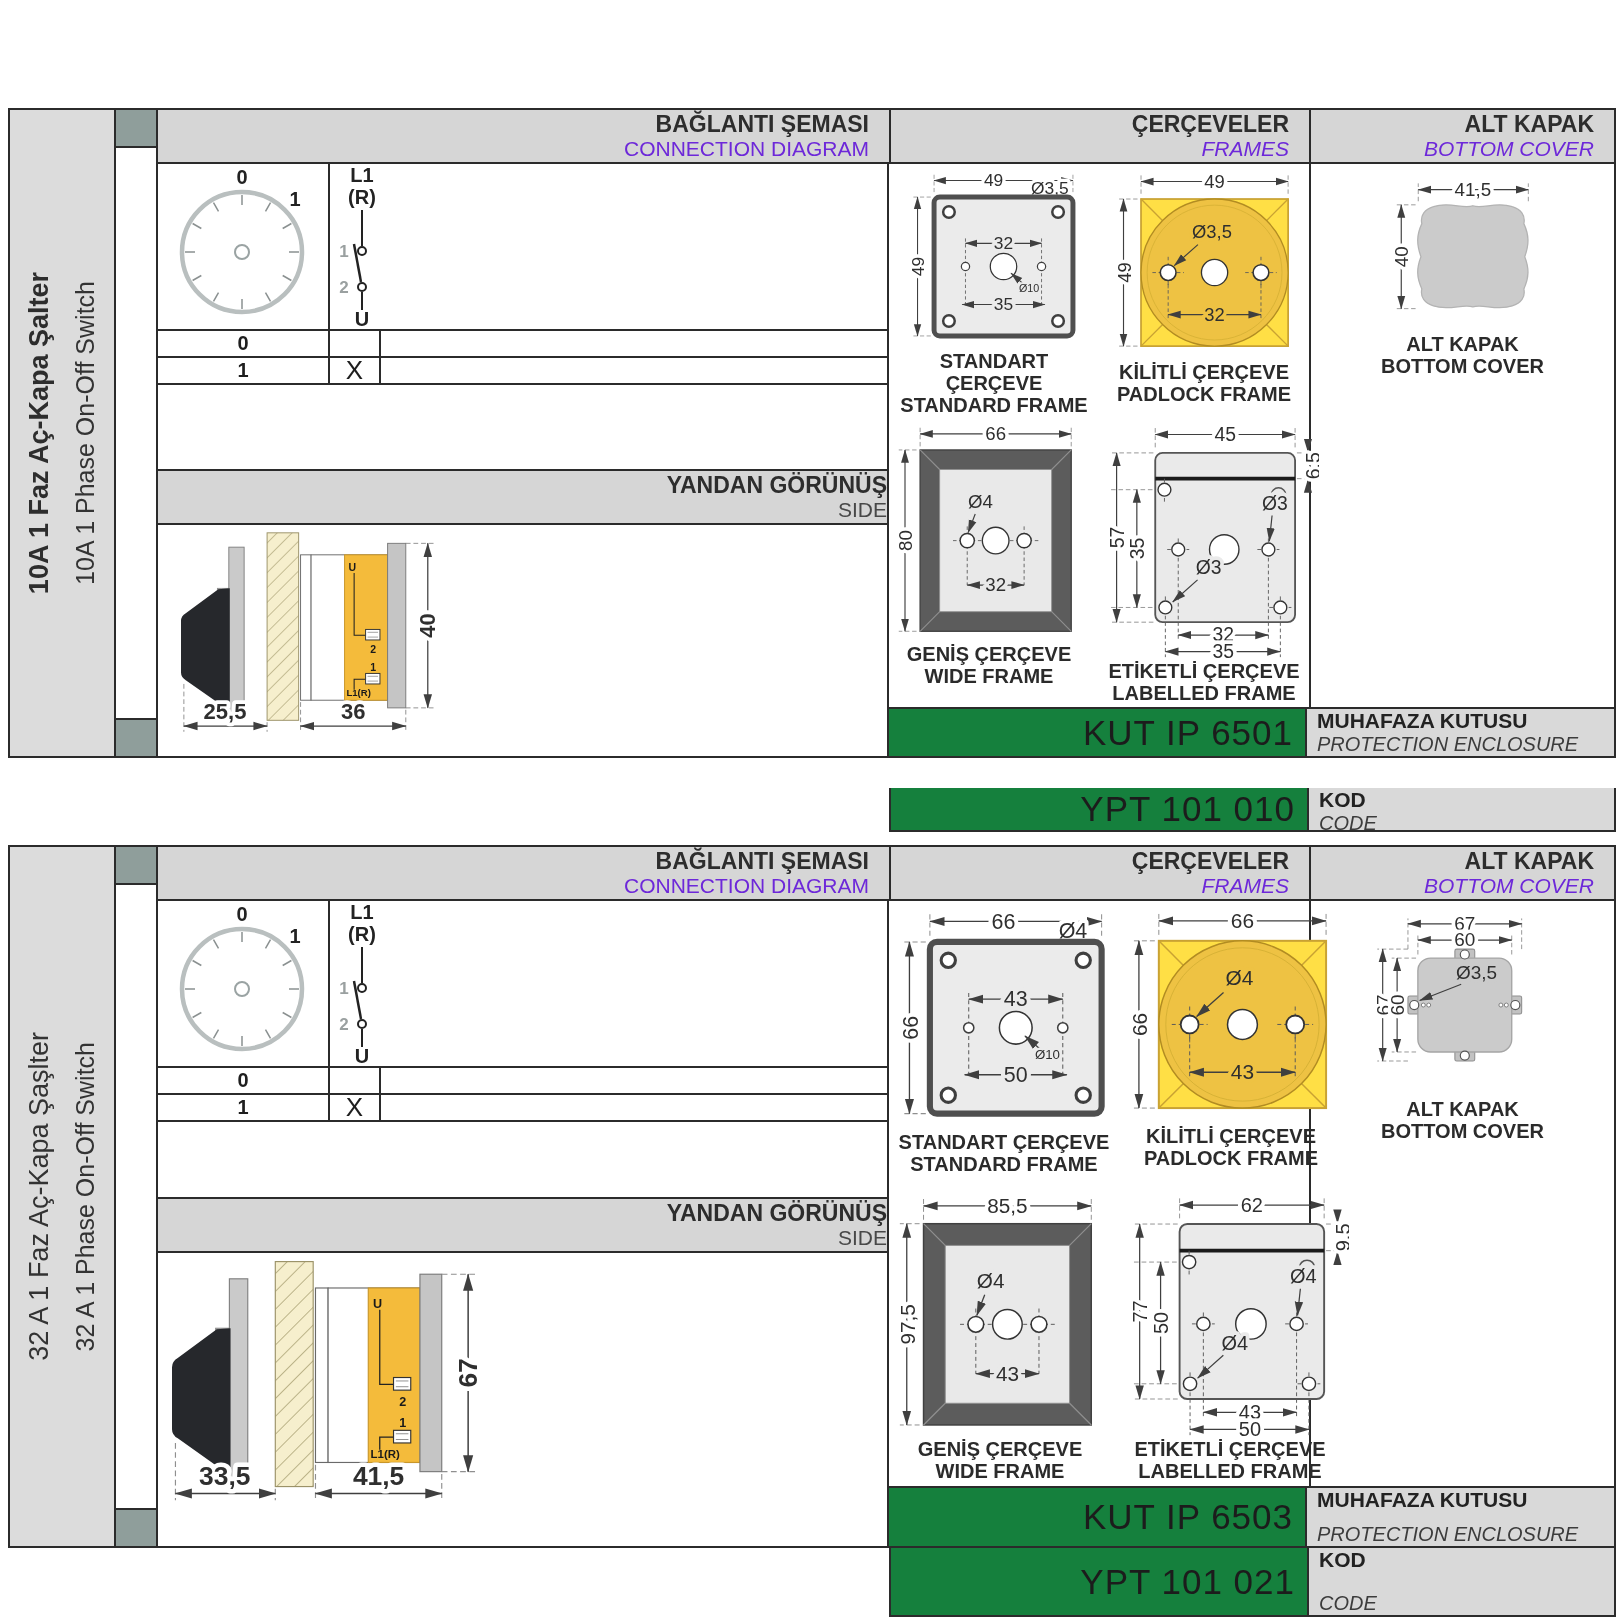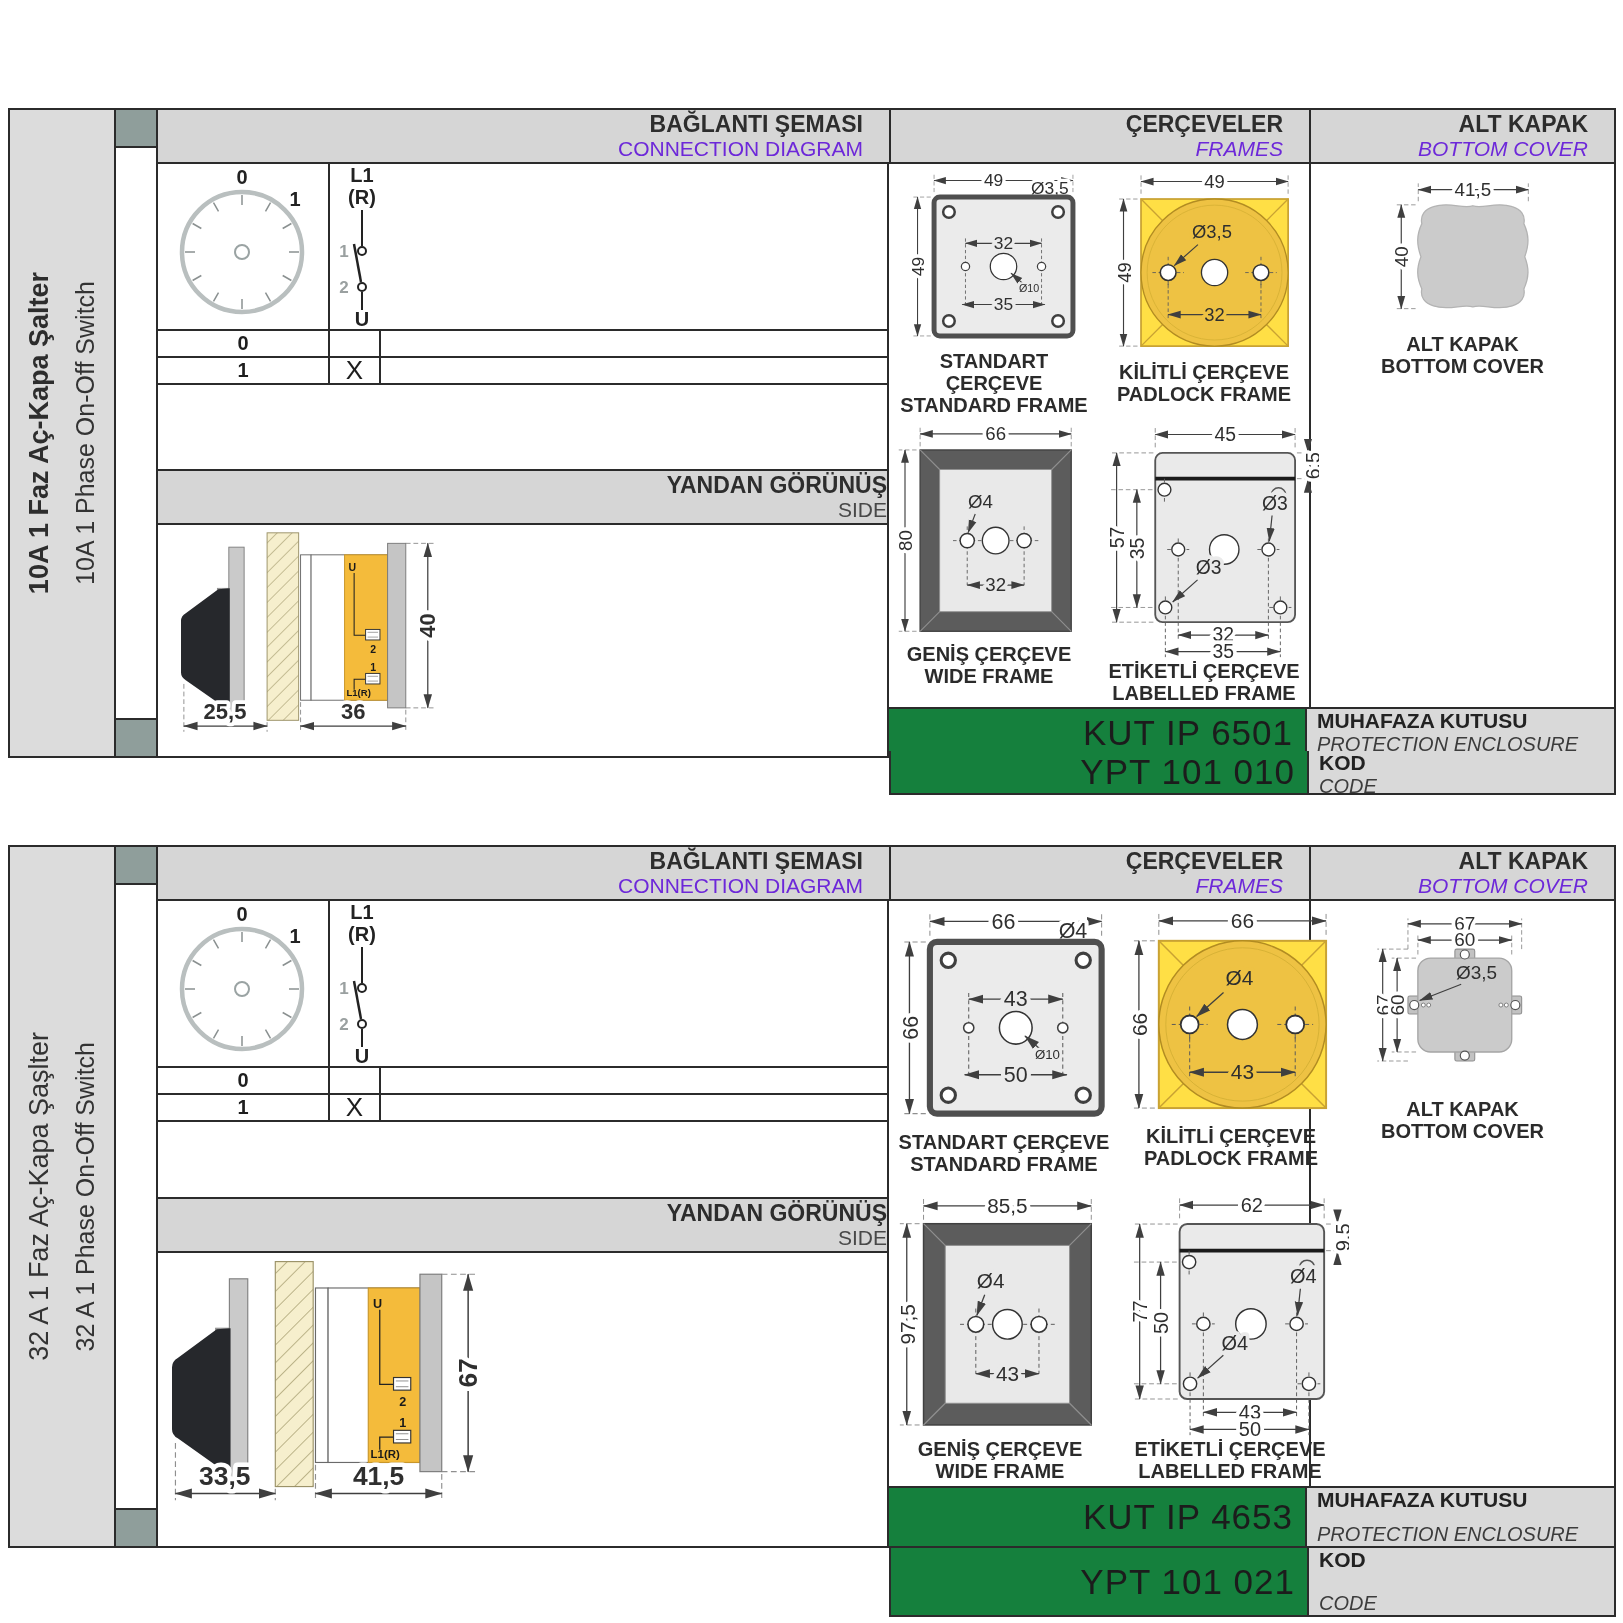--- a/index.html
+++ b/index.html
@@ -15,21 +15,21 @@
   .sec2 .vlabel.tr{font-weight:normal;color:#333}
   .vlabel.en{font-size:25px;color:#333}
 
   .strip{width:40px;flex:none;background:#fff;border-right:2px solid #2b2b2b;position:relative}
   .strip .sq{position:absolute;left:0;width:100%;height:38px;background:#8f9e9b;box-sizing:border-box}
   .sq.top{top:0;border-bottom:2px solid #2b2b2b}
   .sq.bot{bottom:0;border-top:2px solid #2b2b2b}
 
   .content{flex:1;display:flex;flex-direction:column;min-width:0}
   .hdr{height:54px;flex:none;display:flex;background:#d6d6d6;border-bottom:2px solid #2b2b2b;box-sizing:border-box}
-  .hcell{display:flex;flex-direction:column;justify-content:center;align-items:flex-end;padding-right:26px;box-sizing:border-box}
+  .hcell{display:flex;flex-direction:column;justify-content:center;align-items:flex-end;padding-right:20px;box-sizing:border-box}
   .hcell .t{font-weight:bold;font-size:23px;color:#2d2d2d;line-height:1.1}
   .hcell .e{font-size:21px;color:#6d28d9;line-height:1.1}
   .hcell .e.it{font-style:italic}
   .h-cd{flex:1;border-right:2px solid #2b2b2b}
   .h-fr{width:420px;flex:none;border-right:2px solid #2b2b2b}
   .h-ak{width:303px;flex:none}
 
   .body{flex:1;display:flex;min-height:0}
   .col-cd{flex:1;border-right:2px solid #2b2b2b;display:flex;flex-direction:column;min-width:0}
   .cd-top{height:167px;flex:none;display:flex;border-bottom:2px solid #2b2b2b;box-sizing:border-box}
@@ -59,21 +59,21 @@
   .fr-lbl{text-align:center;font-weight:bold;font-size:20px;line-height:1.1;color:#2b2b2b}
 
   .code-row{height:49px;flex:none;display:flex;border-top:2px solid #2b2b2b;box-sizing:border-box}
   .sec2 .code-row{height:60px}
   .code-val{width:418px;flex:none;border-right:2px solid #2b2b2b;background:#15803d;display:flex;align-items:center;justify-content:flex-end;padding-right:12px;box-sizing:border-box;font-size:35px;letter-spacing:1px;color:#1c1c1c}
   .code-lbl{flex:1;background:#d9d9d9;display:flex;flex-direction:column;justify-content:space-between;padding-left:10px}
   .code-lbl .t{font-weight:bold;font-size:21px;color:#222;line-height:1.15}
   .code-lbl .e{font-style:italic;font-size:20px;color:#3c3c3c;line-height:1.15}
 
   .ypt{position:absolute;left:889px;width:727px;border:2px solid #2b2b2b;border-top:none;display:flex;box-sizing:border-box;background:#fff}
-  .ypt1{top:751px;height:44px}
+  .ypt1{top:788px;height:44px}
   .ypt2{top:1548px;height:69px}
 
   
   svg text{font-family:"Liberation Sans",sans-serif}
   .dt{font-size:21px;fill:#2f2f2f;text-anchor:middle;paint-order:stroke;stroke-linejoin:round;stroke-width:8px}
   .dt.sm{font-size:13px;stroke-width:5px}
   .dt.b{font-weight:bold;font-size:23px}
   .hw{stroke:#fff}.hstd{stroke:#ebebeb}.hpad{stroke:#eec243}.hwide{stroke:#e9e9e9}.hlab{stroke:#eaeaea}.hcov{stroke:#cbcbcb}
   .dl{stroke:#3f3f3f;stroke-width:1.3;fill:none}
   .xl{stroke:#8f8f8f;stroke-width:1;stroke-dasharray:5 3;fill:none}
@@ -736,21 +736,21 @@
                 <text class="dt hcov" x="120" y="73">Ø3,5</text>
                 <line class="dl m1" x1="103" y1="79" x2="57" y2="97"></line>
               </svg>
               <div class="fr-lbl">
                 <div>ALT KAPAK</div>
                 <div>BOTTOM COVER</div>
               </div>
             </div>
           </div>
           <div class="code-row">
-            <div class="code-val">KUT IP 4653</div>
+            <div class="code-val">KUT IP 6503</div>
             <div class="code-lbl">
               <div class="t">MUHAFAZA KUTUSU</div>
               <div class="e">PROTECTION ENCLOSURE</div>
             </div>
           </div>
         </div>
       </div>
     </div>
   </div>
   <div class="ypt ypt2">

